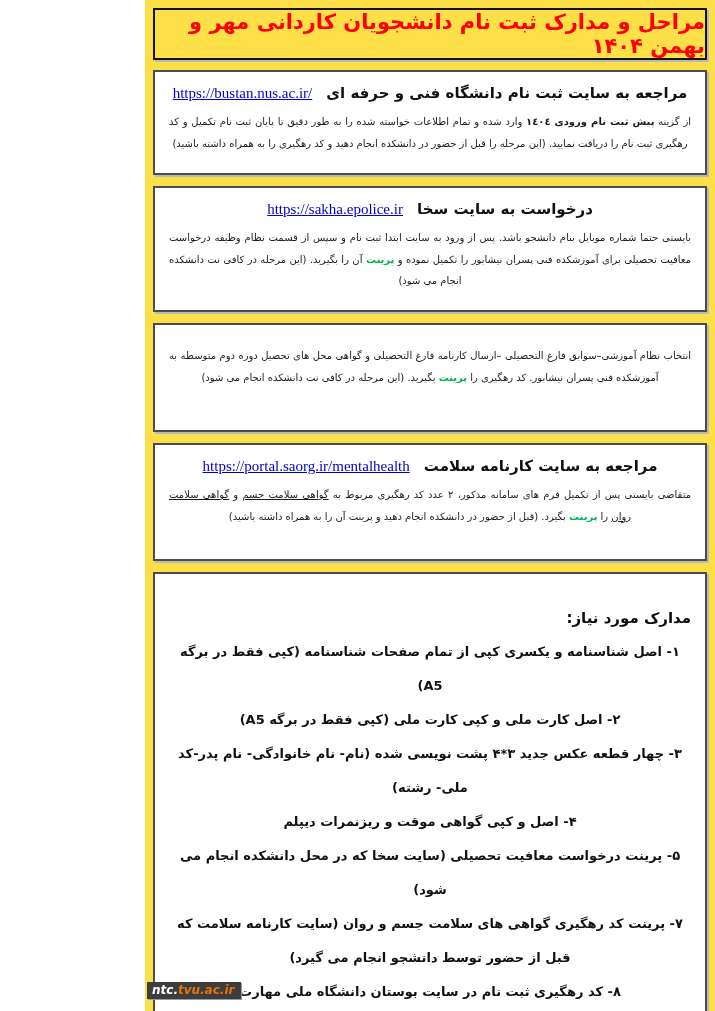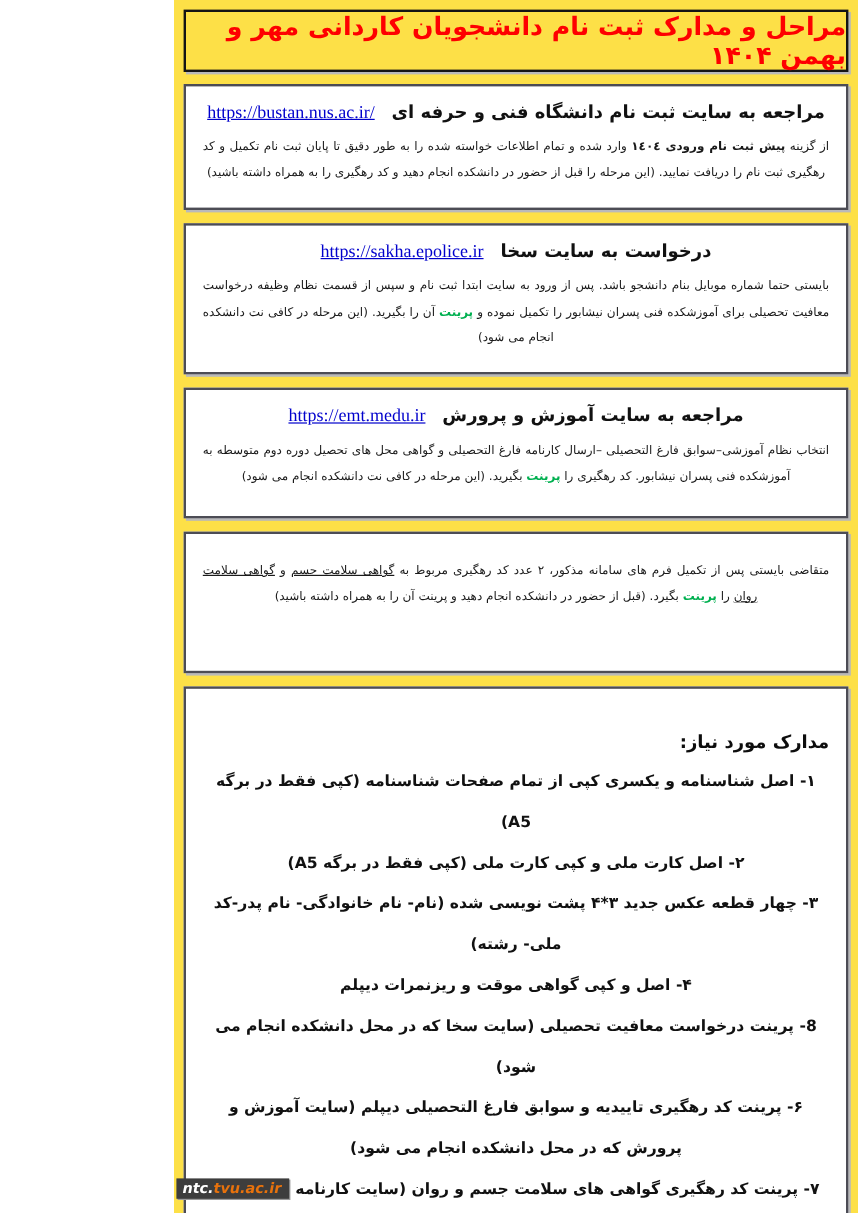--- a/index.html
+++ b/index.html
@@ -91,41 +91,40 @@
 
   <section class="box step" style="min-height:126px">
     <div class="step-head">
       <span class="step-title">درخواست به سایت سخا</span>
       <a class="step-link" href="#">https://sakha.epolice.ir</a>
     </div>
     <p class="step-body"><span class="seg-n">بایستی حتما شماره موبایل بنام دانشجو باشد. پس از ورود به سایت ابتدا ثبت نام و سپس  از قسمت نظام وظیفه درخواست معافیت تحصیلی برای آموزشکده فنی پسران نیشابور را تکمیل نموده و </span><span class="seg-g">پرینت</span><span class="seg-n"> آن را بگیرید. (این مرحله در کافی نت دانشکده انجام می شود)</span></p>
   </section>
 
   <section class="box step" style="min-height:109px">
-    <div class="step-head">
-      <span class="step-title">مراجعه به سایت آموزش و پرورش</span>
-      <a class="step-link" href="#">https://emt.medu.ir</a>
-    </div>
     <p class="step-body"><span class="seg-n">انتخاب نظام آموزشی–سوابق فارغ التحصیلی –ارسال کارنامه فارغ التحصیلی و گواهی محل های تحصیل دوره دوم متوسطه به آموزشکده فنی پسران نیشابور. کد رهگیری را </span><span class="seg-g">پرینت</span><span class="seg-n"> بگیرید. (این مرحله در کافی نت دانشکده انجام می شود)</span></p>
   </section>
 
   <section class="box step" style="min-height:118px">
+    <div class="step-head">
+      <span class="step-title">مراجعه به سایت کارنامه سلامت</span>
+      <a class="step-link" href="#">https://portal.saorg.ir/mentalhealth</a>
+    </div>
     <p class="step-body"><span class="seg-n">متقاضی بایستی پس از تکمیل فرم های سامانه مذکور، ۲ عدد کد رهگیری مربوط به </span><span class="seg-u">گواهی سلامت جسم</span><span class="seg-n"> و </span><span class="seg-u">گواهی سلامت روان</span><span class="seg-n"> را </span><span class="seg-g">پرینت</span><span class="seg-n"> بگیرد. (قبل از حضور در دانشکده انجام دهید و پرینت آن را به همراه داشته باشید)</span></p>
   </section>
 
   <section class="box final-box">
     <div class="docs-label">مدارک مورد نیاز:</div>
 
     <div class="doc-items">
       <div class="doc-item">۱- اصل شناسنامه و یکسری کپی از تمام صفحات شناسنامه (کپی فقط در برگه A5)</div>
       <div class="doc-item">۲- اصل کارت ملی و کپی کارت ملی (کپی فقط در برگه A5)</div>
       <div class="doc-item">۳- چهار قطعه عکس جدید  ۳*۴  پشت نویسی شده (نام- نام خانوادگی- نام پدر-کد ملی- رشته)</div>
       <div class="doc-item">۴- اصل و کپی گواهی موقت و ریزنمرات دیپلم</div>
-      <div class="doc-item">8- پرینت درخواست معافیت تحصیلی (سایت سخا که در محل دانشکده انجام می شود)</div>
-      <div class="doc-item">۶- پرینت کد رهگیری تاییدیه و سوابق فارغ التحصیلی  دیپلم (سایت آموزش و پرورش که در محل دانشکده انجام می شود)</div>
+      <div class="doc-item">۵- پرینت درخواست معافیت تحصیلی (سایت سخا که در محل دانشکده انجام می شود)</div>
       <div class="doc-item">۷- پرینت کد رهگیری گواهی های سلامت جسم و  روان (سایت کارنامه سلامت که قبل از حضور توسط دانشجو انجام می گیرد)</div>
       <div class="doc-item">۸- کد رهگیری ثبت نام در سایت بوستان  دانشگاه ملی مهارت</div>
     </div>
 
   </section>
 
   <div class="watermark">
     <span class="wm-prefix">ntc.</span><span class="wm-rest">tvu.ac.ir</span>
   </div>
 

